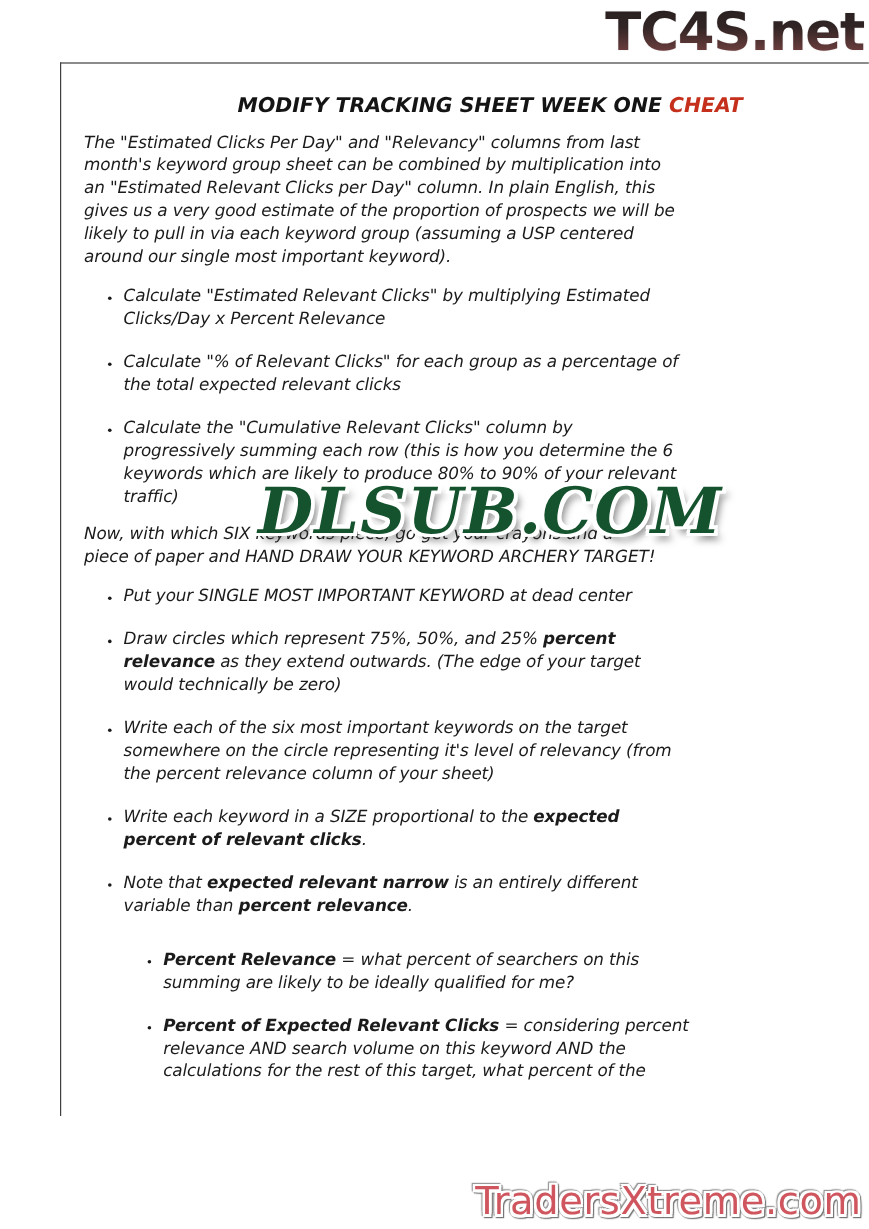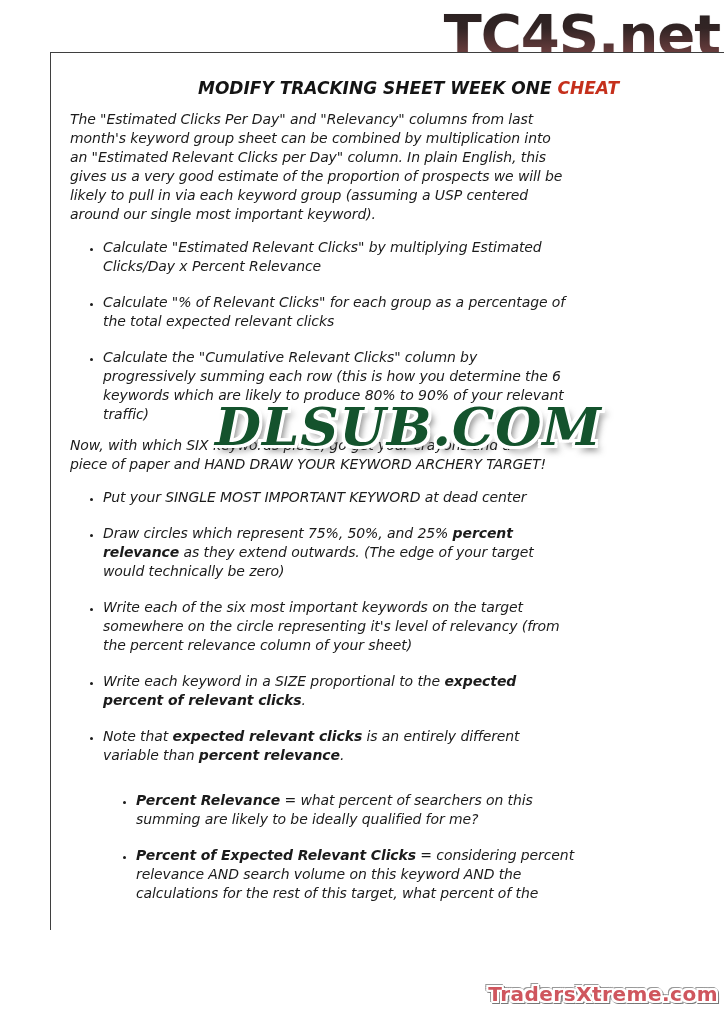--- a/index.html
+++ b/index.html
@@ -4,21 +4,21 @@
 <style>
   html,body{margin:0;padding:0;}
   body{
     width:724px;height:1024px;position:relative;background:#ffffff;
     font-family:"DejaVu Sans","Liberation Sans",sans-serif;
     overflow:hidden;
   }
   
   .tc4s-logo{
     position:absolute;top:2px;right:4px;
-    font-size:56px;font-weight:bold;letter-spacing:-1px;
+    font-size:44px;font-weight:bold;letter-spacing:-1px;
     background:linear-gradient(180deg,#181818 0%,#241d1d 40%,#6e3e3e 78%,#9a6060 100%);
     -webkit-background-clip:text;background-clip:text;color:transparent;
     text-shadow:0 0 1px rgba(90,60,60,0.25);
   }
   
   .doc-box{
     position:absolute;left:50px;top:52px;width:717px;height:878px;
     box-sizing:border-box;border:1px solid #3f3f3f;border-bottom:none;
     background:#fff;padding:0 19px;overflow:hidden;font-style:italic;
   }
@@ -46,21 +46,21 @@
     font-size:53px;font-weight:bold;letter-spacing:1px;
     color:#14532d;
     text-shadow:
       -3px -3px 0 #fff, 3px -3px 0 #fff,-3px 3px 0 #fff, 3px 3px 0 #fff,
       -3px 0 0 #fff, 3px 0 0 #fff, 0 -3px 0 #fff, 0 3px 0 #fff,
       5px 6px 6px rgba(60,60,60,0.55);
   }
   
   .tx-logo{
     position:absolute;right:6px;top:982px;
-    font-size:20px;font-weight:bold;letter-spacing:0.5px;
+    font-size:32px;font-weight:normal;letter-spacing:0.5px;
     color:#cf565e;
     text-shadow:
       -2px -2px 0 #fff, 2px -2px 0 #fff,-2px 2px 0 #fff, 2px 2px 0 #fff,
       -2px 0 0 #fff, 2px 0 0 #fff, 0 -2px 0 #fff, 0 2px 0 #fff;
     filter:drop-shadow(1px 1px 0 #777) drop-shadow(-1px -1px 0 #999);
   }
 </style>
 </head>
 <body>
 
@@ -95,21 +95,21 @@
   <ul class="main-list">
     <li><span>Put your SINGLE MOST IMPORTANT KEYWORD at dead center</span></li>
     <li><span>Draw circles which represent 75%, 50%, and 25% </span><b>percent
 relevance</b><span> as they extend outwards.  (The edge of your target
 would technically be zero)</span></li>
     <li><span>Write each of the six most important keywords on the target
 somewhere on the circle representing it's level of relevancy (from
 the percent relevance column of your sheet)</span></li>
     <li><span>Write each keyword in a SIZE proportional to the </span><b>expected
 percent of relevant clicks</b><span>.</span></li>
-    <li><span>Note that </span><b>expected relevant clicks</b><span> is an entirely different
+    <li><span>Note that </span><b>expected relevant narrow</b><span> is an entirely different
 variable than </span><b>percent relevance</b><span>.</span></li>
   </ul>
 
   <ul class="sub-list">
     <li><b>Percent Relevance</b><span> = what percent of searchers on this
 summing are likely to be ideally qualified for me?</span></li>
     <li><b>Percent of Expected Relevant Clicks</b><span> = considering percent
 relevance AND search volume on this keyword AND the
 calculations for the rest of this target, what percent of the</span></li>
   </ul>

